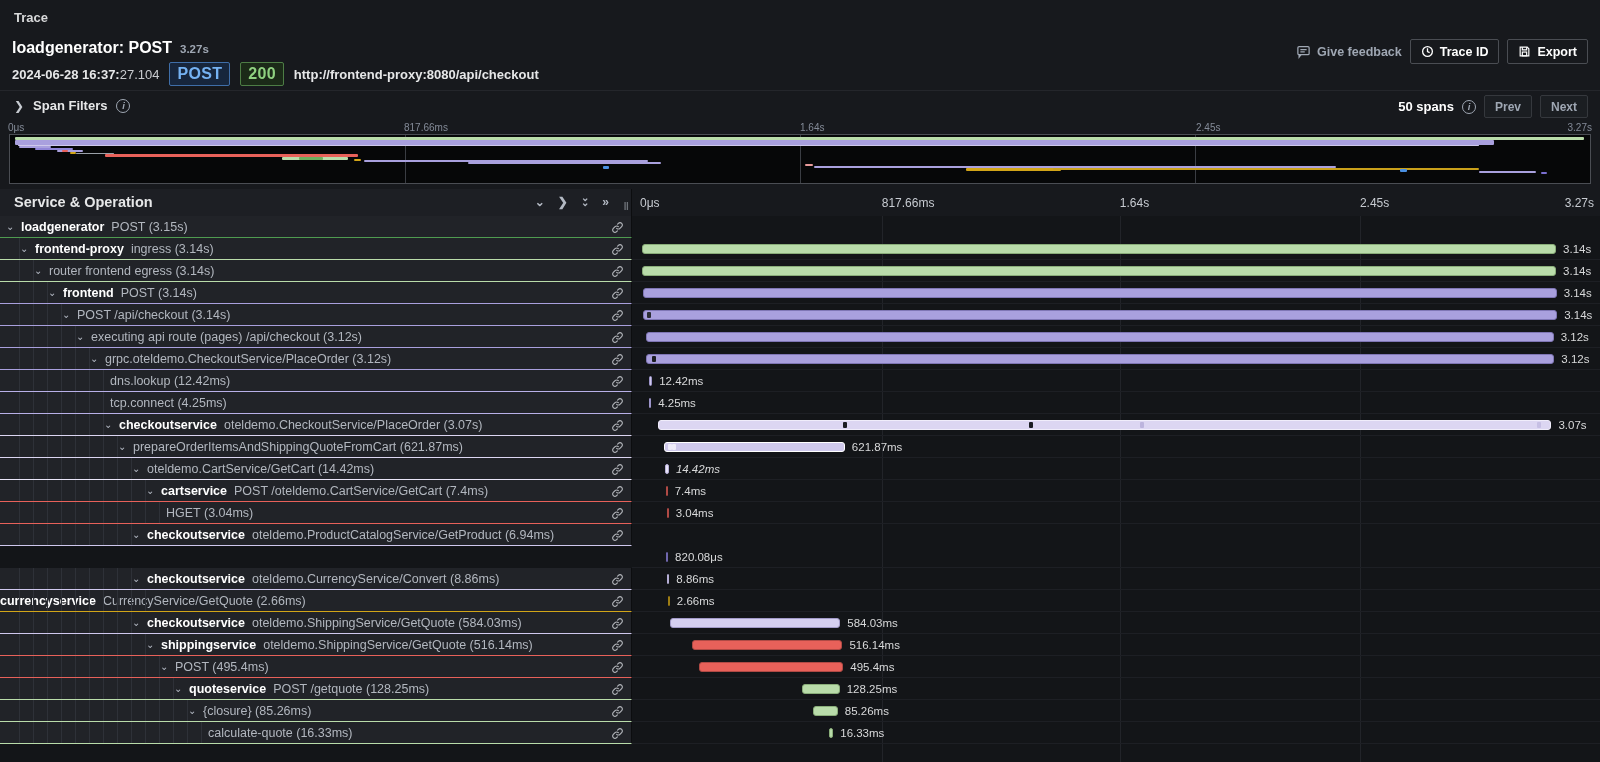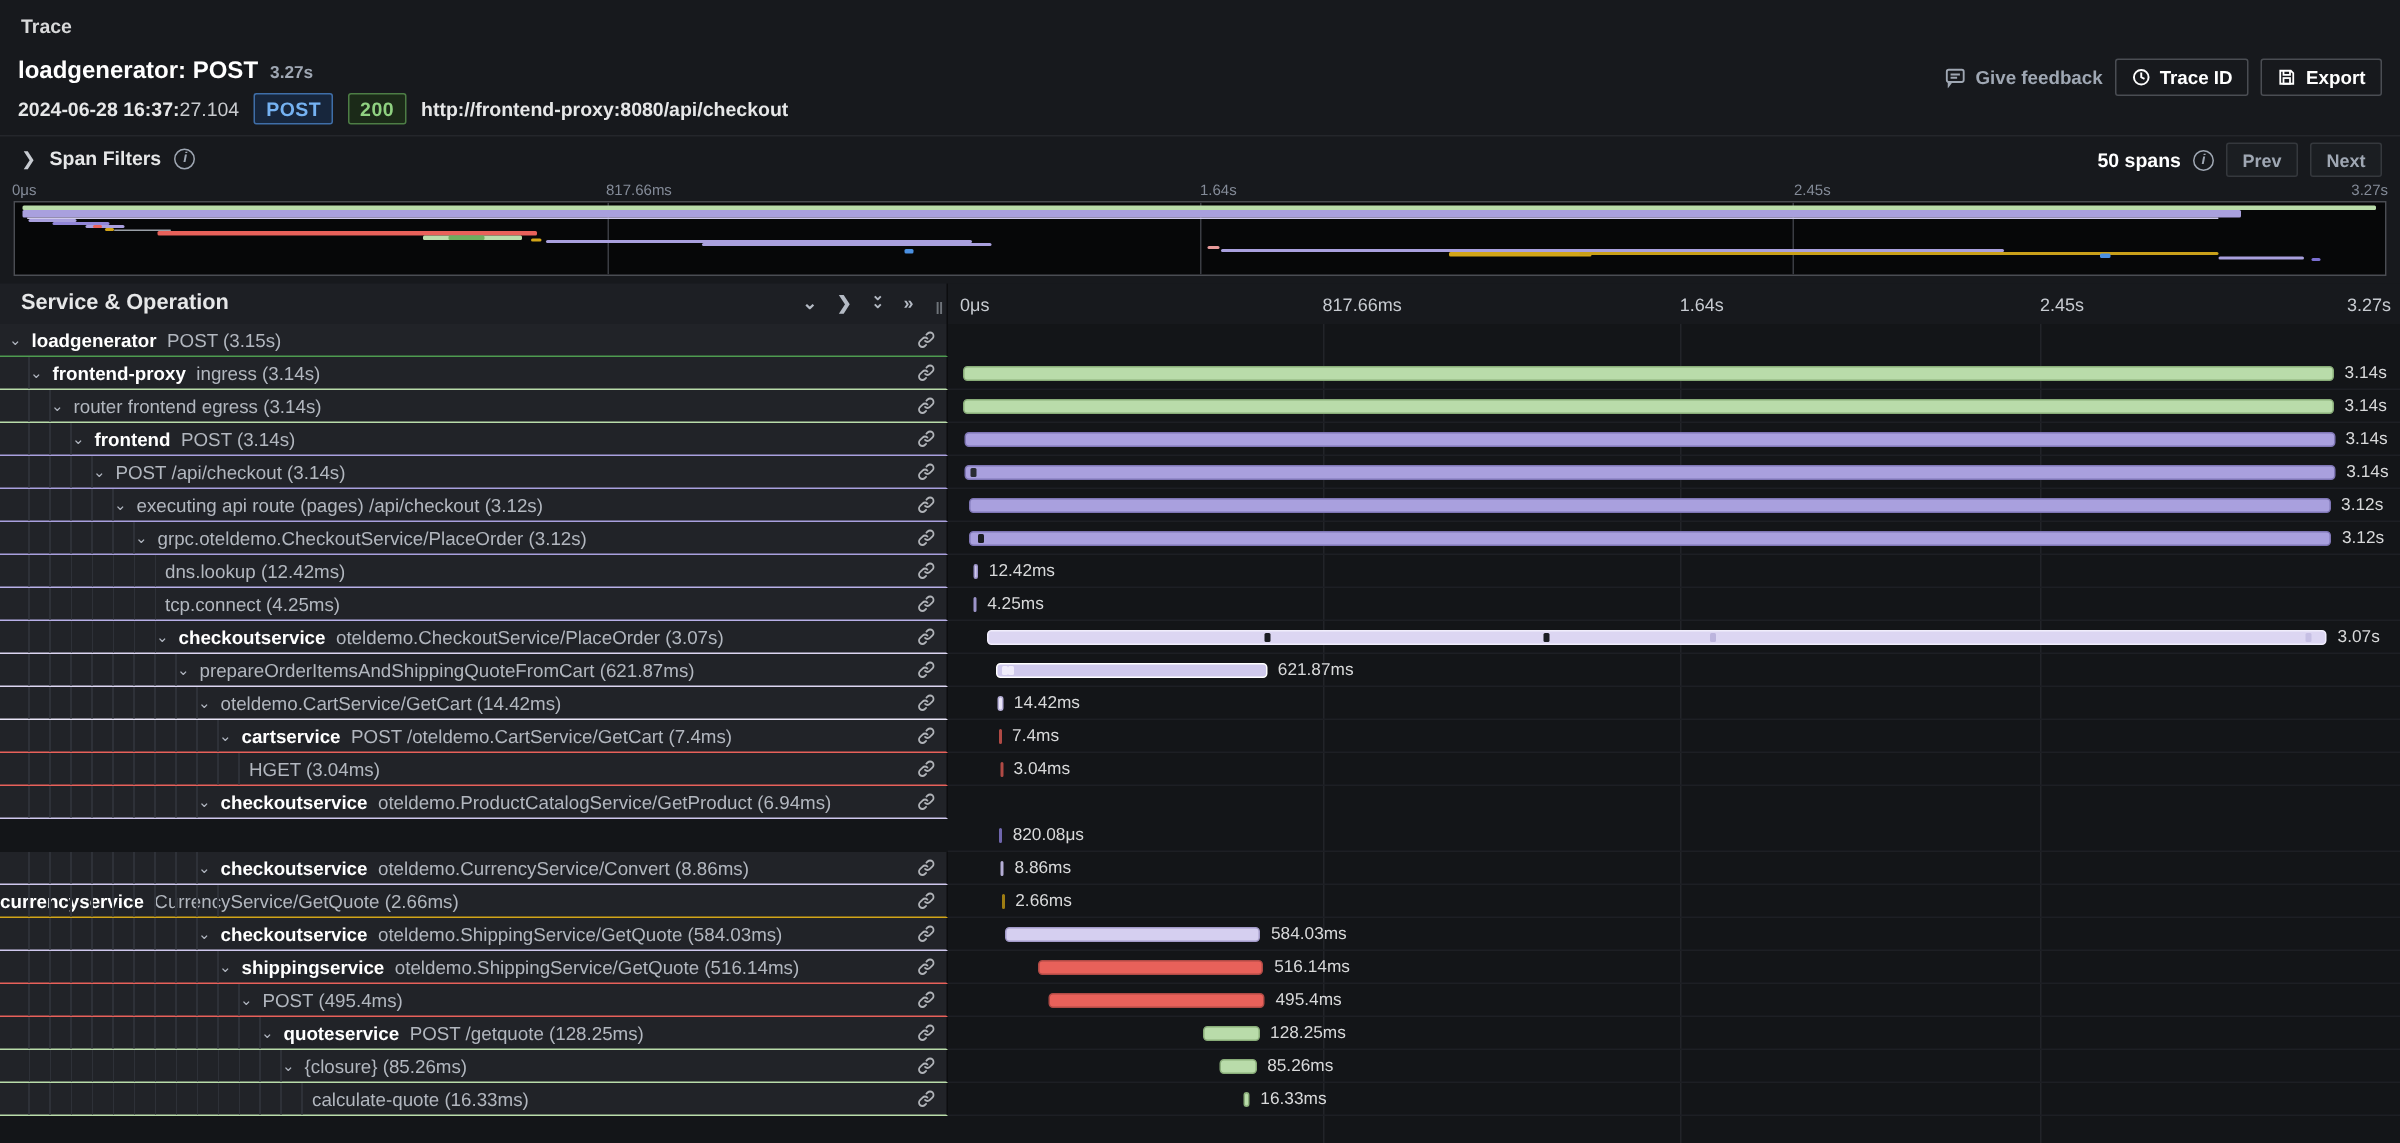--- a/index.html
+++ b/index.html
@@ -8,21 +8,21 @@
   #app { position:relative; width:1600px; height:762px; background:#17191d; overflow:hidden; }
 
   
   .panel-title { position:absolute; top:10px; left:14px; font-size:13px; font-weight:700; color:#d8d9da; }
   .trace-title-row { position:absolute; top:39px; left:12px; display:flex; align-items:baseline; gap:8px; }
   .trace-title { font-size:16px; font-weight:700; color:#ffffff; }
   .trace-duration { font-size:11.5px; color:#9fa7b3; font-weight:600; }
   .meta-row { position:absolute; top:62px; left:12px; display:flex; align-items:center; gap:10px; }
   .datetime { font-size:13px; font-weight:700; color:#e6e7e8; }
   .datetime .ms { font-weight:400; color:#c9cbcf; }
-  .badge { font-size:13px; font-weight:700; padding:2px 7px; border-radius:2px; letter-spacing:.3px; }
+  .badge { font-size:16px; font-weight:700; padding:2px 7px; border-radius:2px; letter-spacing:.3px; }
   .badge.method { color:#75b2f2; border:1px solid #3f6ea8; background:#17263c; }
   .badge.status { color:#8fd180; border:1px solid #4d7d45; background:#1b2a18; }
   .url { font-size:13px; font-weight:600; color:#e6e7e8; }
 
   .header-actions { position:absolute; top:39px; right:12px; display:flex; align-items:center; gap:8px; }
   .feedback { display:flex; align-items:center; gap:6px; color:#9fa7b3; font-size:12.5px; font-weight:600; cursor:pointer; }
   .hbtn { display:flex; align-items:center; gap:6px; height:25px; padding:0 10px; border:1px solid #4a4d53; border-radius:2px; background:#17191d; color:#ffffff; font-size:12.5px; font-weight:700; cursor:pointer; }
   .hbtn svg, .feedback svg { display:block; }
 
   
@@ -368,21 +368,21 @@
           <div class="guides" style="width: 126px;"></div>
           <span class="row-chevron">⌄</span>
           <span class="op">oteldemo.CartService/GetCart (14.42ms)</span>
           <span class="link-ic"><svg width="13" height="13" viewBox="0 0 24 24" fill="none" stroke="#b0b3b8" stroke-width="2.2" stroke-linecap="round">
               <path d="M10.5 13.5a4.2 4.2 0 0 0 6 0l3.2-3.2a4.2 4.2 0 1 0-6-6l-1.5 1.5"></path>
               <path d="M13.5 10.5a4.2 4.2 0 0 0-6 0l-3.2 3.2a4.2 4.2 0 1 0 6 6l1.5-1.5"></path>
             </svg></span>
         </div>
         <div class="bar-cell" style="border-bottom: 1px solid rgb(29, 31, 36);">
           <div class="bar" style="left: 3.38%; width: 0.43%; background: rgb(233, 229, 248); border: 1px solid rgb(181, 174, 214);"></div>
-          <span class="bar-label" style="left: calc(3.81% + 7px);">14.42ms</span>
+          <span class="bar-label" style="left: calc(3.81% + 7px); font-style: italic;">14.42ms</span>
         </div>
       </div>
       <div class="row">
         <div class="name-cell" style="border-bottom: 1px solid rgb(232, 97, 90); padding-left: 146px;">
           <div class="guides" style="width: 140px;"></div>
           <span class="row-chevron">⌄</span>
           <span class="svc">cartservice</span>
           <span class="op">POST /oteldemo.CartService/GetCart (7.4ms)</span>
           <span class="link-ic"><svg width="13" height="13" viewBox="0 0 24 24" fill="none" stroke="#b0b3b8" stroke-width="2.2" stroke-linecap="round">
               <path d="M10.5 13.5a4.2 4.2 0 0 0 6 0l3.2-3.2a4.2 4.2 0 1 0-6-6l-1.5 1.5"></path>

